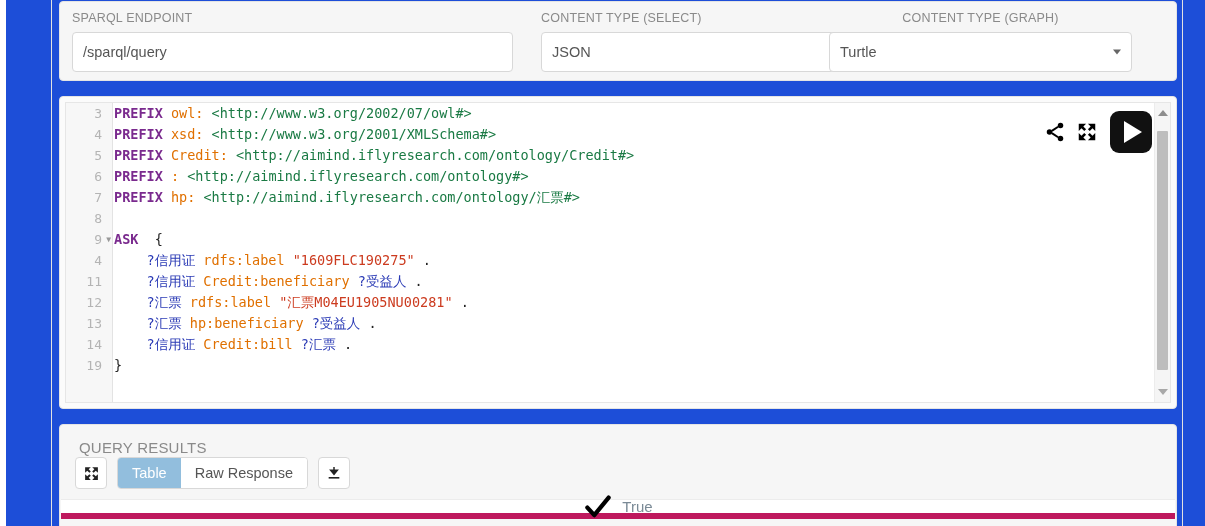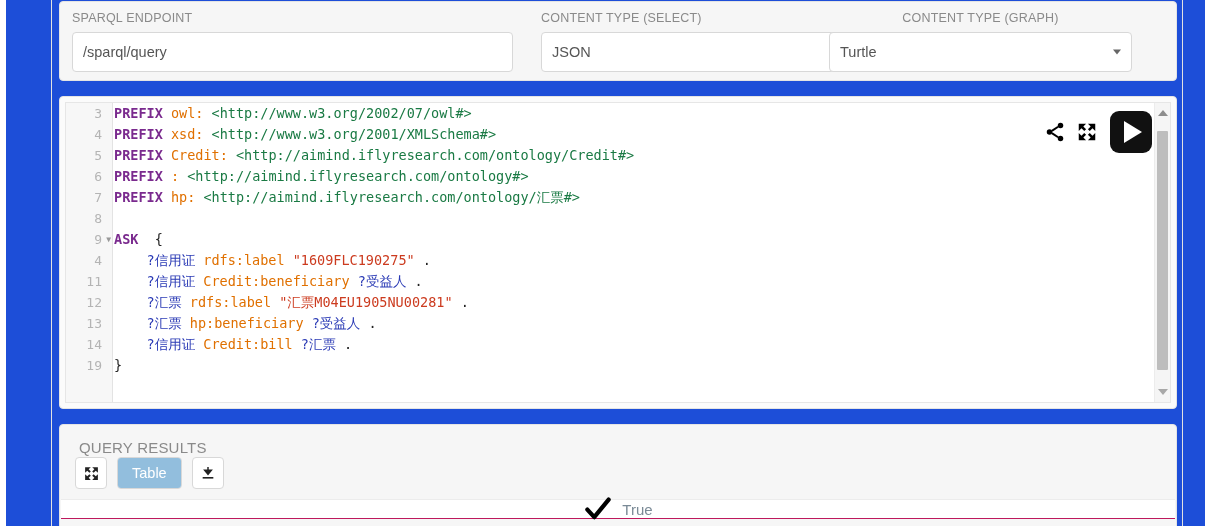--- a/index.html
+++ b/index.html
@@ -268,21 +268,21 @@
     color: #ffffff;
   }
   .result-body {
     position: absolute;
     left: 1px;
     right: 1px;
     top: 74px;
     bottom: 14px;
     background: #ffffff;
     border-top: 1px solid #ececec;
-    border-bottom: 1px solid #be185d;
+    border-bottom: 6px solid #be185d;
   }
   .ask-result {
     position: absolute;
     left: 0; right: 0;
     top: 50%;
     transform: translateY(-50%);
     display: flex;
     align-items: center;
     justify-content: center;
     gap: 9px;
@@ -393,20 +393,21 @@
         <svg width="17" height="17" viewBox="0 0 24 24">
           <path d="M3 3 h8 l-3 3 l3 3 l-2 2 l-3 -3 l-3 3 z" fill="#222"></path>
           <path d="M21 3 h-8 l3 3 l-3 3 l2 2 l3 -3 l3 3 z" fill="#222"></path>
           <path d="M3 21 h8 l-3 -3 l3 -3 l-2 -2 l-3 3 l-3 -3 z" fill="#222"></path>
           <path d="M21 21 h-8 l3 -3 l-3 -3 l2 -2 l3 3 l3 -3 z" fill="#222"></path>
         </svg>
       </div>
 
       <div class="tab-group">
         <div class="tab active">Table</div>
+        <div class="tab">Raw Response</div>
       </div>
 
       <div class="sq-btn">
         <svg width="16" height="16" viewBox="0 0 24 24">
           <path d="M12 3 v9 M12 14 l-5 -6 h10 z" fill="#222" stroke="#222" stroke-width="2.2"></path>
           <rect x="4" y="18" width="16" height="2.4" fill="#222"></rect>
         </svg>
       </div>
     </div>
 

